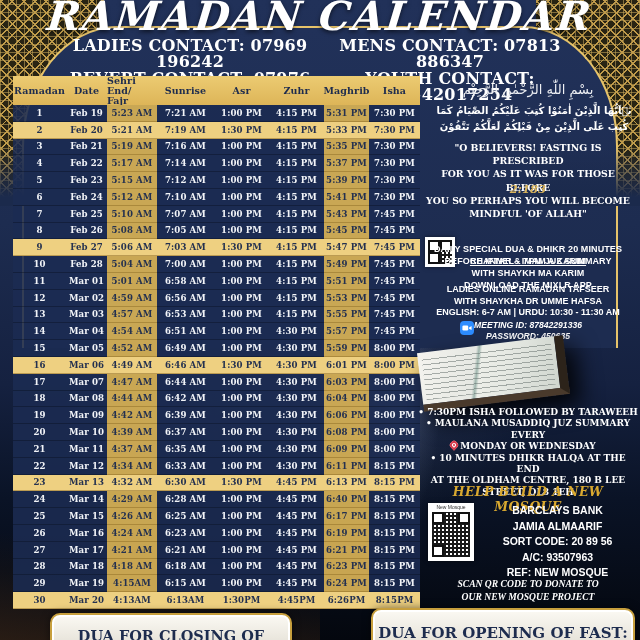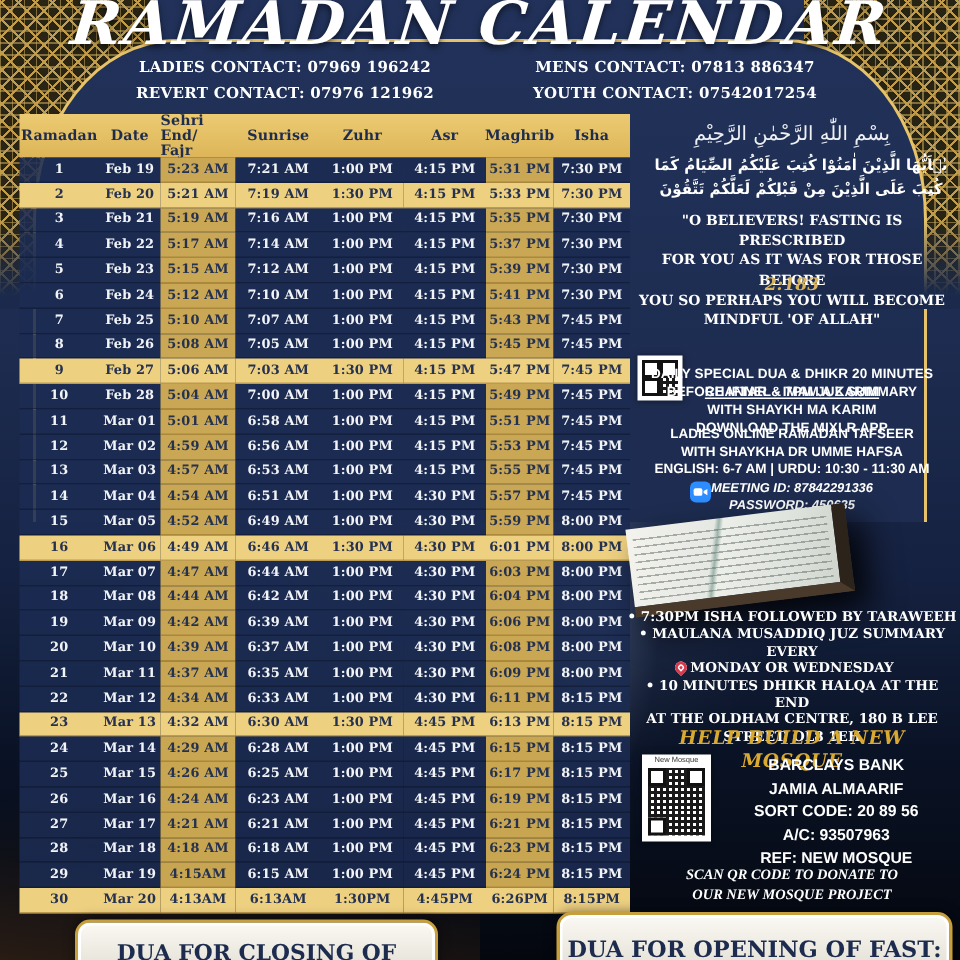--- a/index.html
+++ b/index.html
@@ -28,21 +28,21 @@
     border-top-left-radius:95px 120px;
     border-left:2.5px solid #e6c36a;border-top:2.5px solid #e6c36a;}
   .corner .fade{position:absolute;left:0;bottom:-1px;width:104px;height:60px;
     background:linear-gradient(180deg,transparent,#1b2a4c 85%);}
   
   .title{position:absolute;left:0;top:-8px;width:100%;text-align:center;color:#fff;
     font-family:"DejaVu Serif",serif;font-style:italic;font-weight:bold;font-size:40px;
     letter-spacing:2px;transform:skewX(-6deg);text-shadow:0 2px 4px rgba(0,0,0,.6);}
   .contacts{position:absolute;left:60px;top:38px;width:520px;display:grid;
     grid-template-columns:1fr 1fr;row-gap:1px;}
-  .contact{color:#fff;font-family:"DejaVu Serif",serif;font-weight:bold;font-size:10px;
+  .contact{color:#fff;font-family:"DejaVu Serif",serif;font-weight:bold;font-size:16px;
     text-align:center;line-height:16px;letter-spacing:.2px;}
   
   .cal{position:absolute;left:13px;top:76px;width:407px;}
   .grid8{display:grid;grid-template-columns:53px 41px 50px 57px 55px 55px 45px 51px;}
   .thead{height:29px;background:linear-gradient(180deg,#eccb72,#ddb558);}
   .thead .cell{color:#1e2c4e;font-size:9.5px;font-weight:bold;border:none;background:none;
     white-space:pre-line;line-height:1.05;}
   .trow{height:16.8px;}
   .cell{display:flex;align-items:center;justify-content:center;
     font-family:"DejaVu Serif",serif;font-weight:bold;font-size:8.6px;color:#f2f4f8;
@@ -134,22 +134,22 @@
     <div class="contact">YOUTH CONTACT: 07542017254</div>
   </div>
 
   <div class="cal">
     <div class="grid8 thead">
         <div class="cell">Ramadan</div>
         <div class="cell">Date</div>
         <div class="cell">Sehri End/
 Fajr</div>
         <div class="cell">Sunrise</div>
+        <div class="cell">Asr</div>
         <div class="cell">Zuhr</div>
-        <div class="cell">Asr</div>
         <div class="cell">Maghrib</div>
         <div class="cell">Isha</div>
       </div>
     <div>
         <div class="grid8 trow">
           <div class="cell">1</div>
           <div class="cell">Feb 19</div>
           <div class="cell gold">5:23 AM</div>
           <div class="cell">7:21 AM</div>
           <div class="cell">1:00 PM</div>
@@ -377,21 +377,21 @@
           <div class="cell gold">6:13 PM</div>
           <div class="cell">8:15 PM</div>
         </div>
         <div class="grid8 trow">
           <div class="cell">24</div>
           <div class="cell">Mar 14</div>
           <div class="cell gold">4:29 AM</div>
           <div class="cell">6:28 AM</div>
           <div class="cell">1:00 PM</div>
           <div class="cell">4:45 PM</div>
-          <div class="cell gold">6:15 PM</div>
+          <div class="cell gold">6:40 PM</div>
           <div class="cell">8:15 PM</div>
         </div>
         <div class="grid8 trow">
           <div class="cell">25</div>
           <div class="cell">Mar 15</div>
           <div class="cell gold">4:26 AM</div>
           <div class="cell">6:25 AM</div>
           <div class="cell">1:00 PM</div>
           <div class="cell">4:45 PM</div>
           <div class="cell gold">6:17 PM</div>

